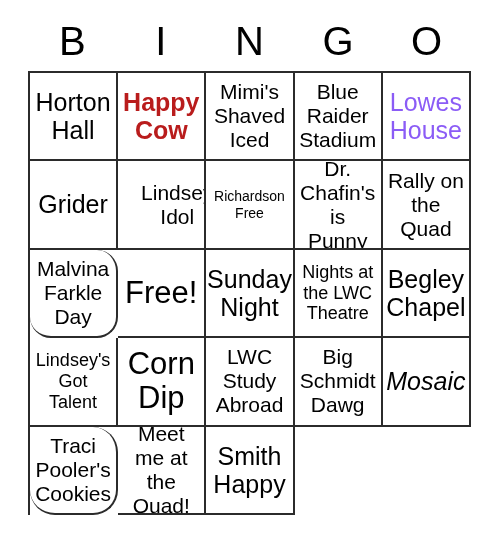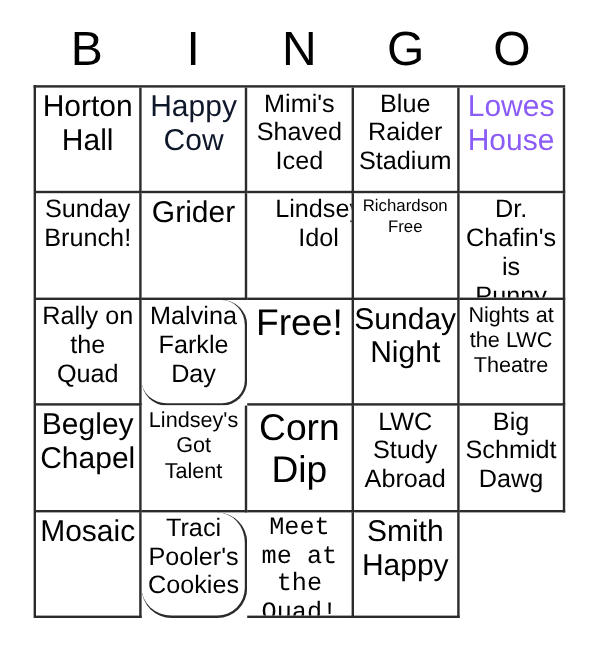--- a/index.html
+++ b/index.html
@@ -59,20 +59,21 @@
     display: grid;
     grid-template-columns: repeat(5, 1fr);
     grid-template-rows: repeat(5, 1fr);
   }
 
   .cell {
     box-sizing: border-box;
     border-right: 2px solid #2b2b2b;
     border-bottom: 2px solid #2b2b2b;
     display: flex;
+    align-items: center;
     justify-content: center;
     overflow: hidden;
     padding: 2px 3px;
   }
 
   .cell-text {
     display: block;
     text-align: center;
     line-height: 1.14;
     font-weight: 400;
@@ -100,35 +101,32 @@
     <div class="header-letter" style="color: rgb(0, 0, 0);">G</div>
     <div class="header-letter" style="color: rgb(0, 0, 0);">O</div>
   </div>
 
   <div id="grid" style="border-color: rgb(43, 43, 43);">
 
     <div class="cell" style="border-color: rgb(43, 43, 43);">
         <span class="cell-text fs-lg" style="color: rgb(0, 0, 0);">Horton Hall</span>
       </div>
     <div class="cell" style="border-color: rgb(43, 43, 43);">
-        <span class="cell-text fs-lg" style="color: #0f172a;">Happy Cow</span>
+        <span class="cell-text fs-lg" style="color: #b91c1c; font-weight: bold;">Happy Cow</span>
       </div>
     <div class="cell" style="border-color: rgb(43, 43, 43);">
         <span class="cell-text fs-md" style="color: rgb(0, 0, 0);">Mimi's Shaved Iced</span>
       </div>
     <div class="cell" style="border-color: rgb(43, 43, 43);">
         <span class="cell-text fs-md" style="color: rgb(0, 0, 0);">Blue Raider Stadium</span>
       </div>
     <div class="cell" style="border-color: rgb(43, 43, 43);">
         <span class="cell-text fs-lg" style="color: #8b5cf6;">Lowes House</span>
       </div>
 
-    <div class="cell" style="border-color: rgb(43, 43, 43);">
-        <span class="cell-text fs-md" style="color: rgb(0, 0, 0);">Sunday Brunch!</span>
-      </div>
     <div class="cell" style="border-color: rgb(43, 43, 43);">
         <span class="cell-text fs-lg" style="color: rgb(0, 0, 0);">Grider</span>
       </div>
     <div class="cell" style="border-color: rgb(43, 43, 43);">
         <span class="cell-text fs-md" style="color: rgb(0, 0, 0); margin-left: 32px;">Lindsey Idol</span>
       </div>
     <div class="cell" style="border-color: rgb(43, 43, 43);">
         <span class="cell-text fs-xs" style="color: rgb(0, 0, 0);">Richardson Free</span>
       </div>
     <div class="cell" style="border-color: rgb(43, 43, 43);">
@@ -160,27 +158,27 @@
     <div class="cell" style="border-color: rgb(43, 43, 43);">
         <span class="cell-text fs-xl" style="color: rgb(0, 0, 0);">Corn Dip</span>
       </div>
     <div class="cell" style="border-color: rgb(43, 43, 43);">
         <span class="cell-text fs-md" style="color: rgb(0, 0, 0);">LWC Study Abroad</span>
       </div>
     <div class="cell" style="border-color: rgb(43, 43, 43);">
         <span class="cell-text fs-md" style="color: rgb(0, 0, 0);">Big Schmidt Dawg</span>
       </div>
 
-    <div class="cell" style="border-color: rgb(43, 43, 43);">
+    <div class="cell" style="border-color: rgb(43, 43, 43); font-style: italic;">
         <span class="cell-text fs-lg" style="color: rgb(0, 0, 0);">Mosaic</span>
       </div>
     <div class="cell" style="border-color: rgb(43, 43, 43); border-radius: 25px;">
         <span class="cell-text fs-md" style="color: rgb(0, 0, 0);">Traci Pooler's Cookies</span>
       </div>
     <div class="cell" style="border-color: rgb(43, 43, 43);">
-        <span class="cell-text fs-md" style="color: rgb(0, 0, 0); font-family: Liberation Mono, monospace;">Meet me at the Quad!</span>
+        <span class="cell-text fs-md" style="color: rgb(0, 0, 0);">Meet me at the Quad!</span>
       </div>
     <div class="cell" style="border-color: rgb(43, 43, 43);">
         <span class="cell-text fs-lg" style="color: rgb(0, 0, 0);">Smith Happy</span>
       </div>
 
   </div>
 </div>
 
 </body></html>

